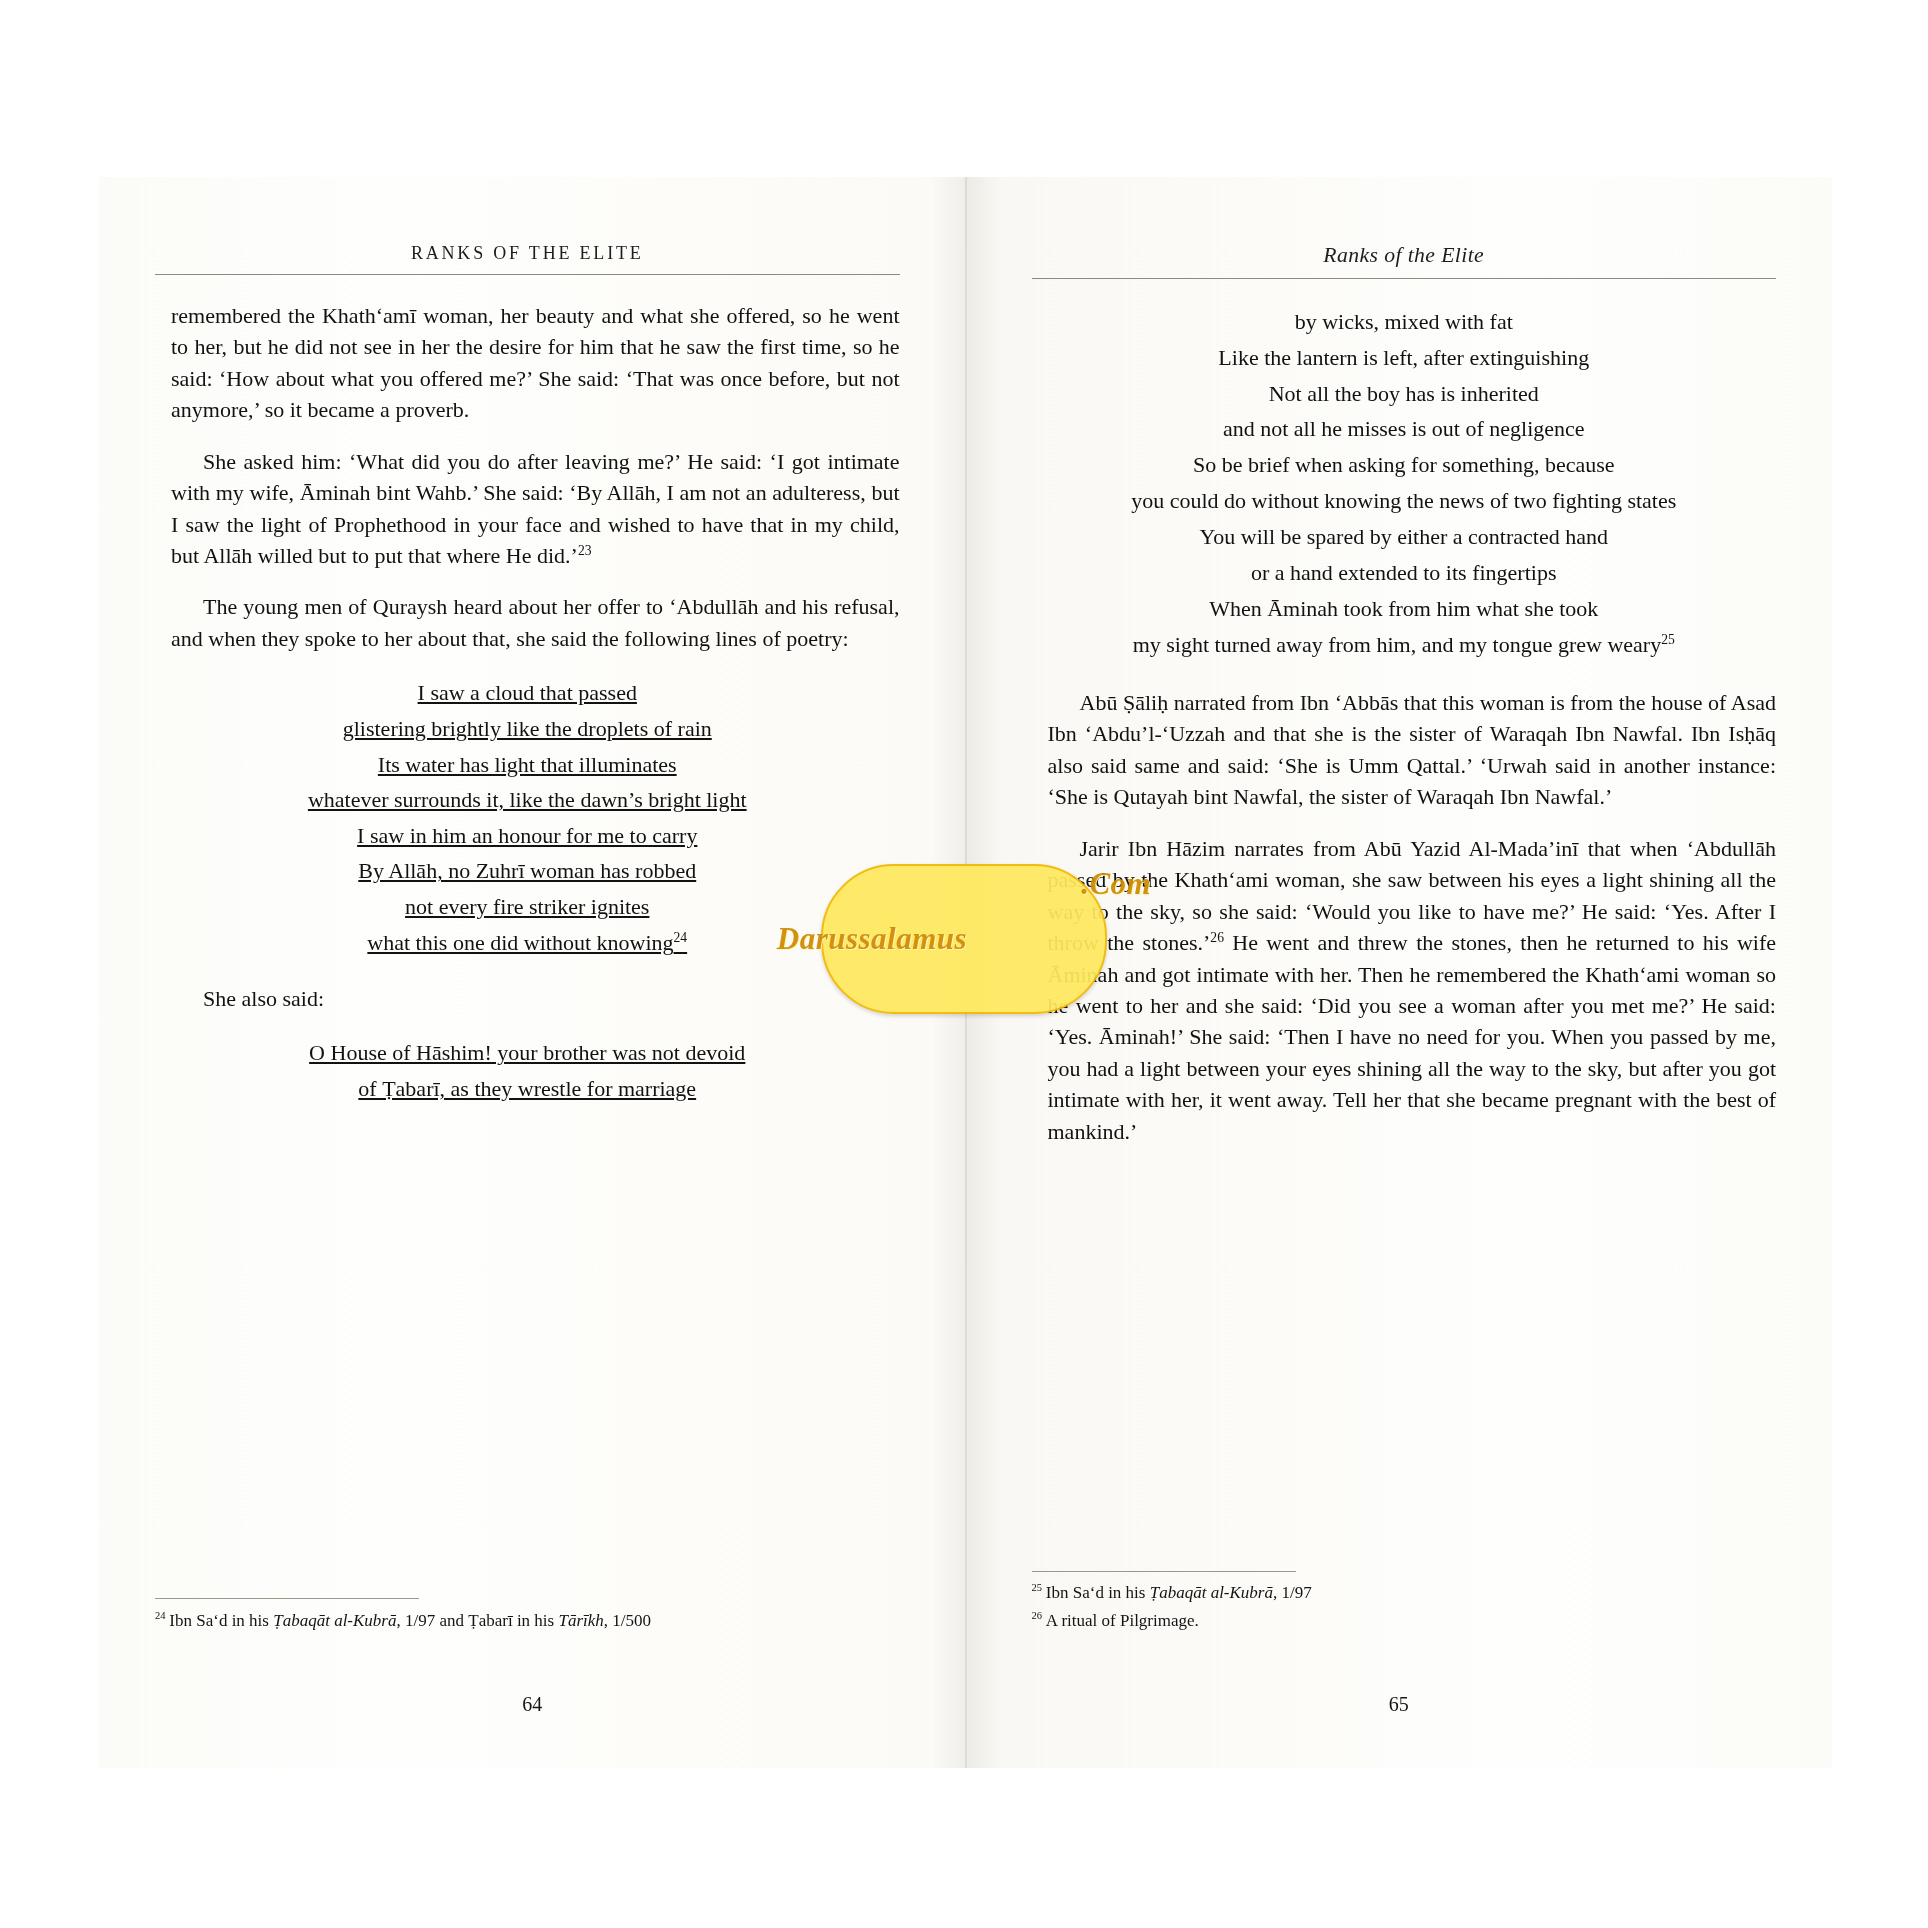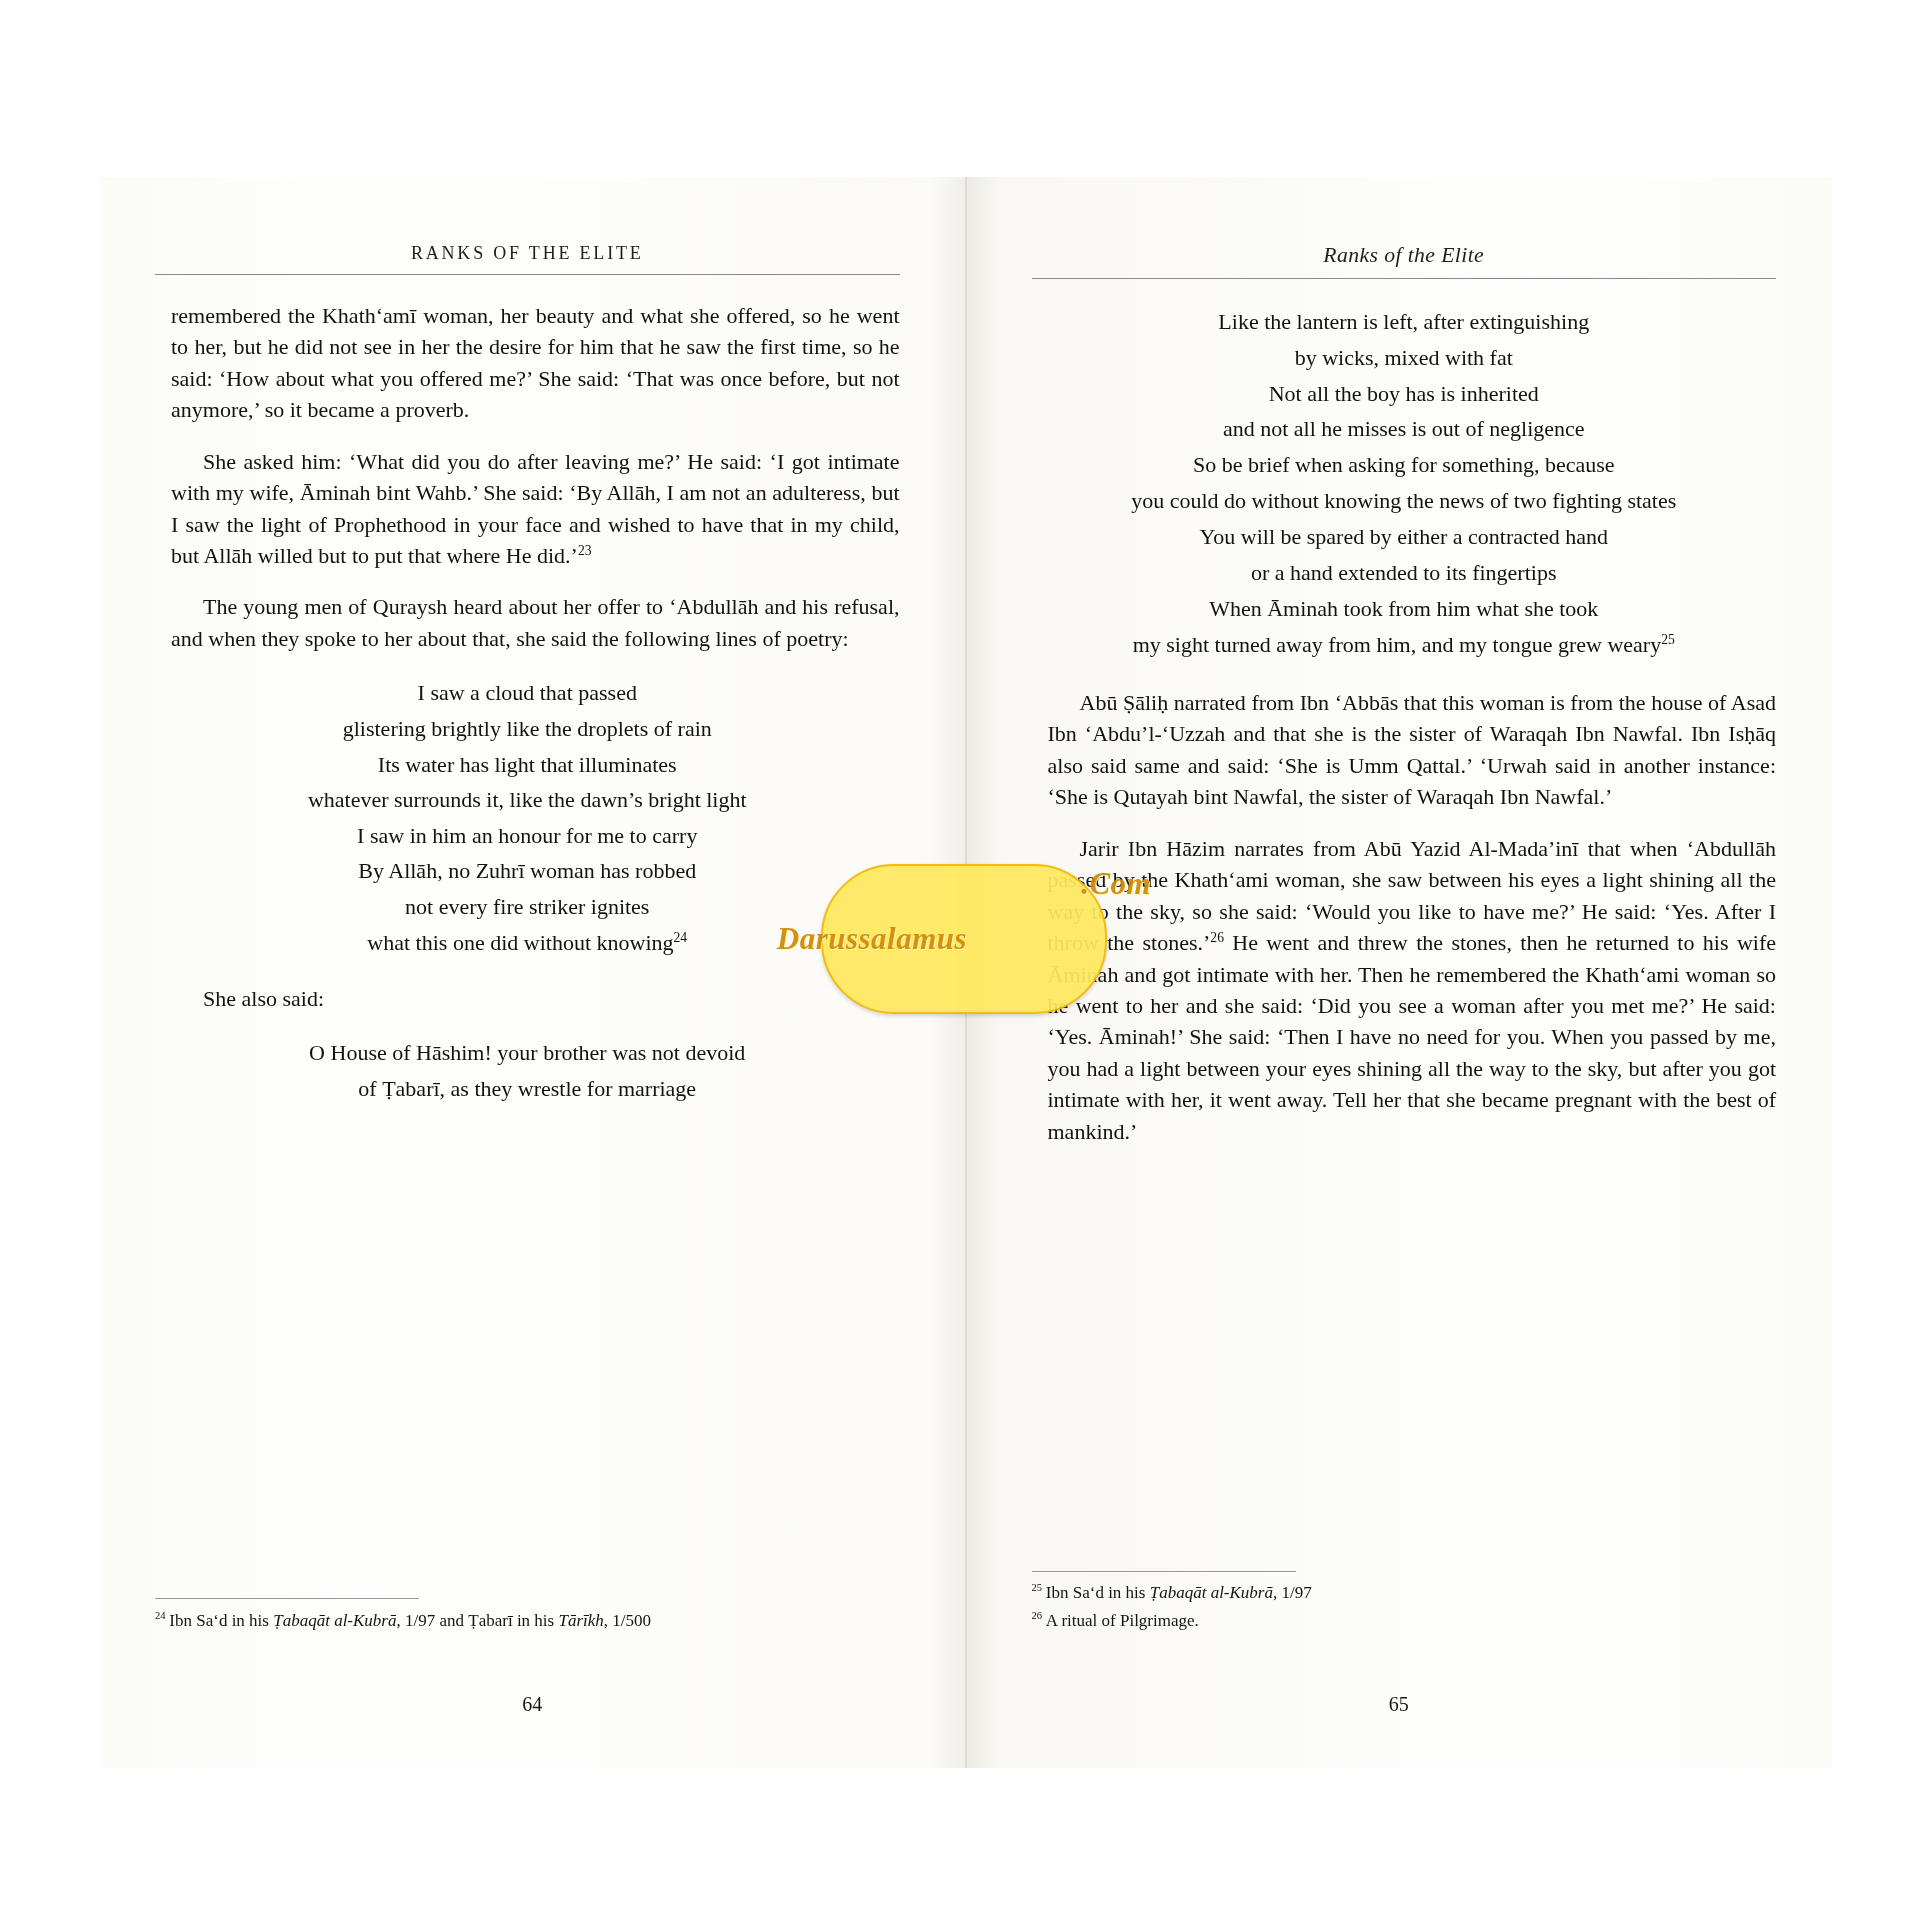--- a/index.html
+++ b/index.html
@@ -89,20 +89,21 @@
   }
   .body p.indent {
     text-indent: 32px;
   }
   .verse {
     margin: 21px 0 17px 0;
     font-size: 22px;
     line-height: 1.62;
     text-align: center;
     color: #121212;
+    text-decoration: underline;
   }
   .verse div {
     white-space: nowrap;
   }
   .verse-right {
     margin: 0 0 24.5px 0;
     font-size: 22px;
     line-height: 1.63;
     text-align: center;
     color: #121212;
@@ -217,22 +218,22 @@
       </div>
 
       <div class="page-no">64</div>
     </div>
 
     <div class="page page-right">
       <div class="runhead-italic">Ranks of  the Elite</div>
       <div class="rule"></div>
 
       <div class="verse-right" style="margin-top:24.5px">
+        <div>by wicks, mixed with fat</div>
         <div>Like the lantern is left, after extinguishing</div>
-        <div>by wicks, mixed with fat</div>
         <div>Not all the boy has is inherited</div>
         <div>and not all he misses is out of  negligence</div>
         <div>So be brief when asking for something, because</div>
         <div>you could do without knowing the news of two fighting states</div>
         <div>You will be spared by either a contracted hand</div>
         <div>or a hand extended to its fingertips</div>
         <div>When Āminah took from him what she took</div>
         <div><span>my sight turned away from him, and my tongue grew weary</span><sup>25</sup></div>
       </div>
 

